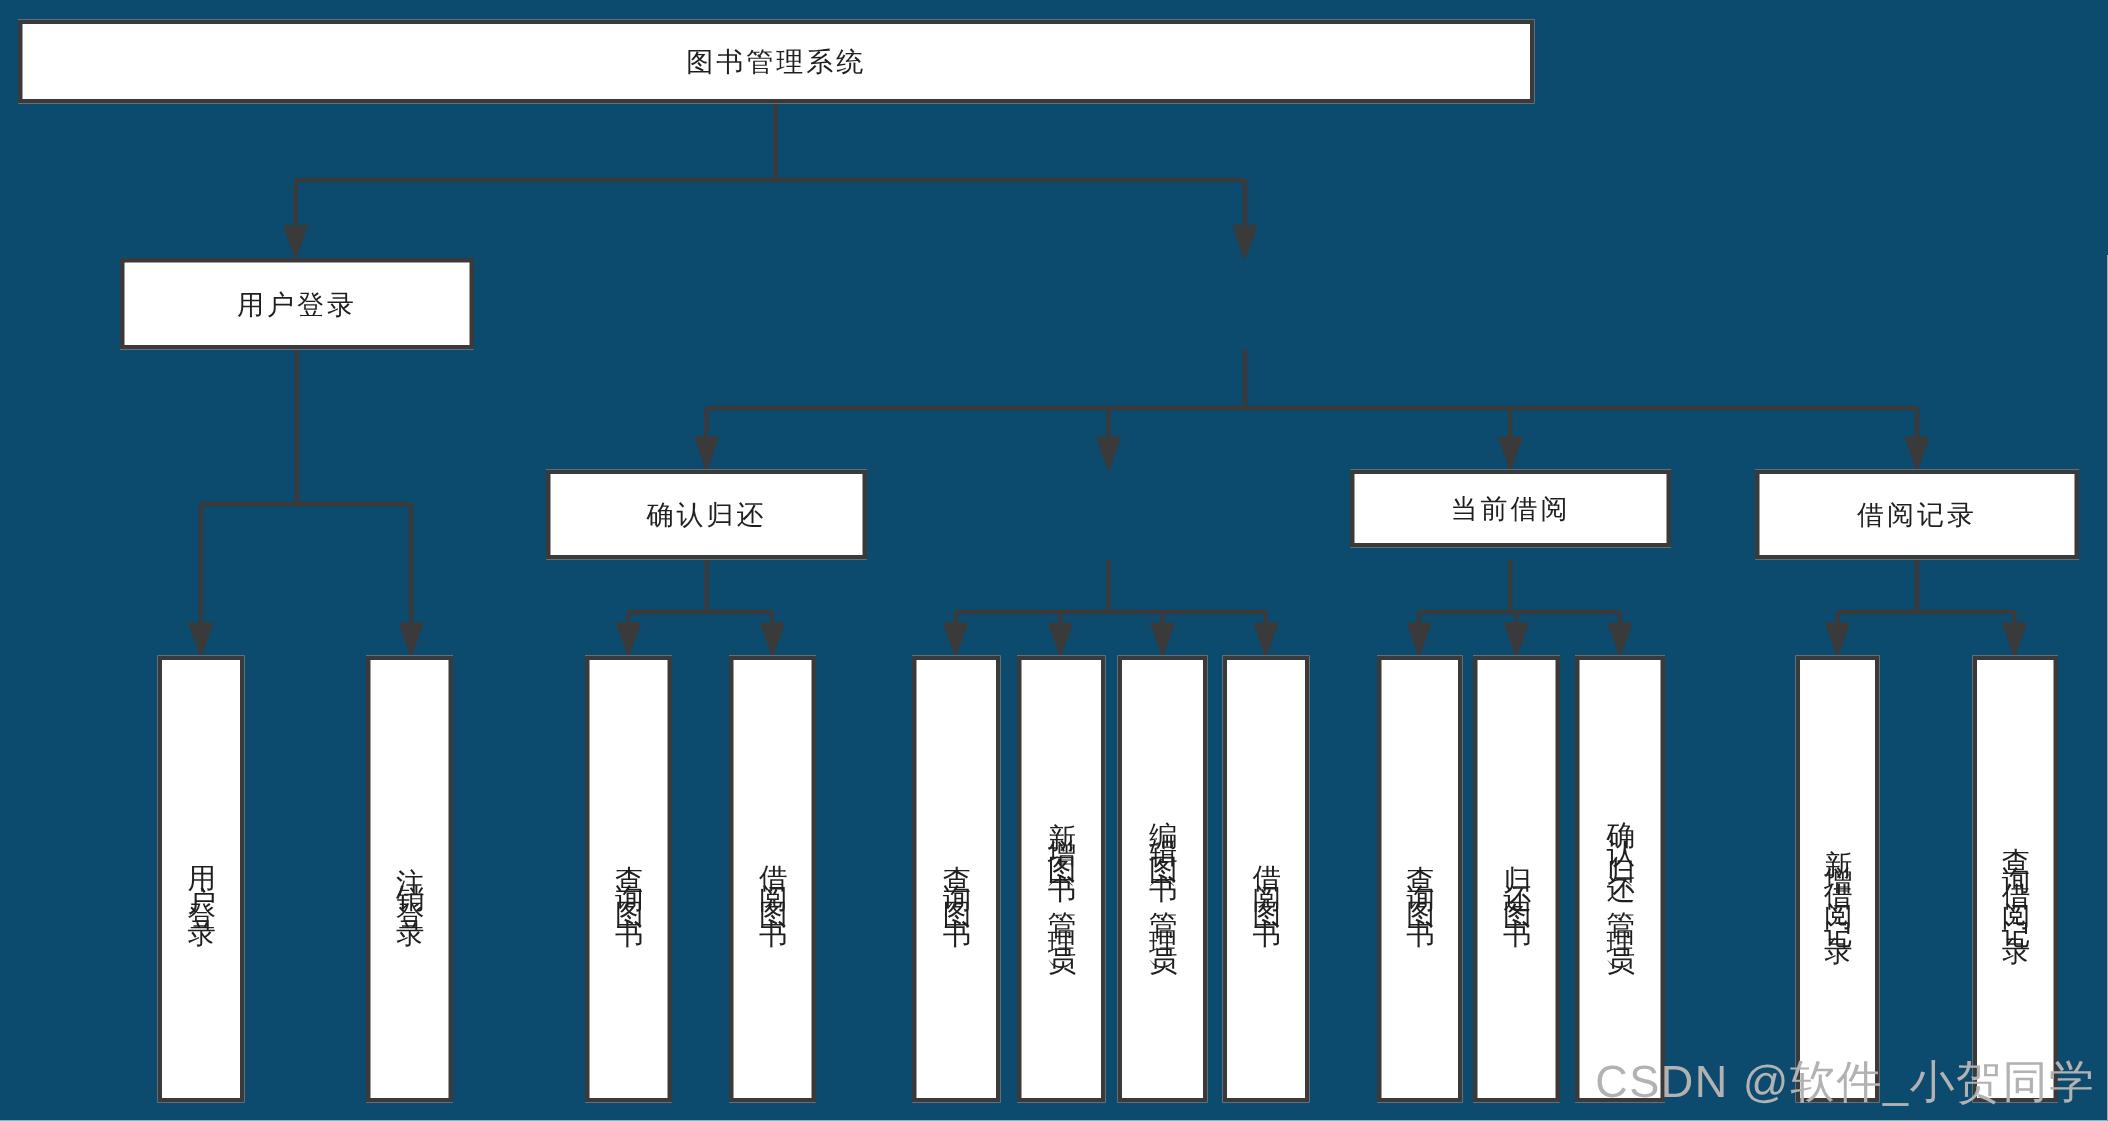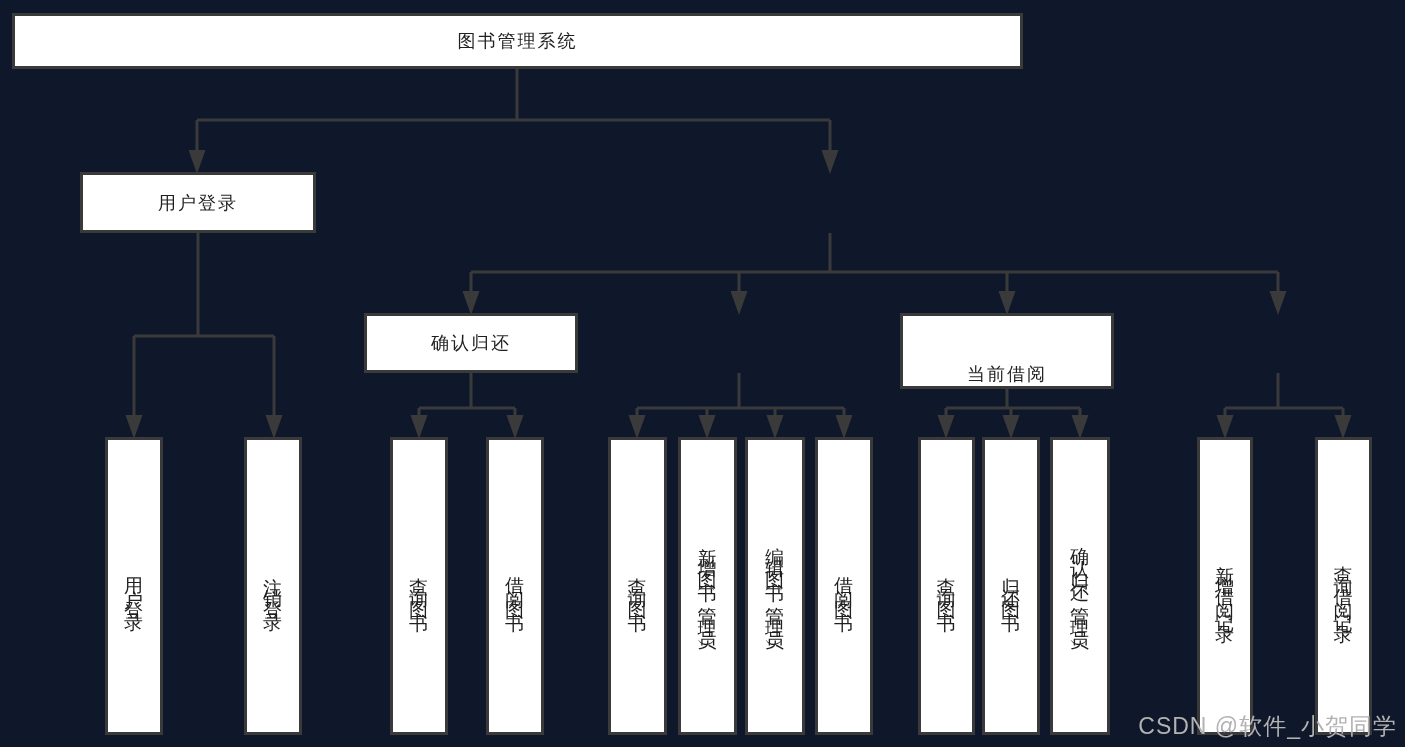--- a/index.html
+++ b/index.html
@@ -5,21 +5,21 @@
   html, body {
     margin: 0;
     padding: 0;
     background: #ffffff;
     font-family: "Liberation Sans", "DejaVu Sans", sans-serif;
   }
   .canvas {
     position: relative;
     width: 1405px;
     height: 747px;
-    background: #0f172a;
+    background: #0c4a6e;
     overflow: hidden;
   }
   .connectors {
     position: absolute;
     left: 0; top: 0;
     width: 1405px;
     height: 747px;
   }
   .box {
     position: absolute;
@@ -41,21 +41,21 @@
     text-orientation: mixed;
     font-size: 19px;
     letter-spacing: 12px;
     line-height: 1;
     white-space: nowrap;
   }
   .watermark {
     position: absolute;
     right: 8px;
     bottom: 5px;
-    font-size: 23px;
+    font-size: 30px;
     letter-spacing: 1px;
     color: #b2b2b2;
     z-index: 3;
     white-space: nowrap;
   }
 </style>
 </head>
 <body>
 
 <div class="canvas">
@@ -111,22 +111,25 @@
     <span>图书管理系统</span>
   </div>
 
   <div class="box" style="left:80px; top:172px; width:236px; height:61px;">
     <span>用户登录</span>
   </div>
 
   <div class="box" style="left:364px; top:313px; width:214px; height:60px;">
     <span>确认归还</span>
   </div>
-  <div class="box" style="left:900px; top:313px; width:214px; height:76px;align-items:flex-end;">
+  <div class="box" style="left:900px; top:313px; width:214px; height:52px;">
     <span>当前借阅</span>
+  </div>
+  <div class="box" style="left:1170px; top:313px; width:216px; height:60px;">
+    <span>借阅记录</span>
   </div>
 
   <div class="box" style="left:105px; top:437px; width:58px; height:298px;">
     <span class="vtext">用户登录</span>
   </div>
   <div class="box" style="left:244px; top:437px; width:58px; height:298px;">
     <span class="vtext">注销登录</span>
   </div>
 
   <div class="box" style="left:390px; top:437px; width:58px; height:298px;">

